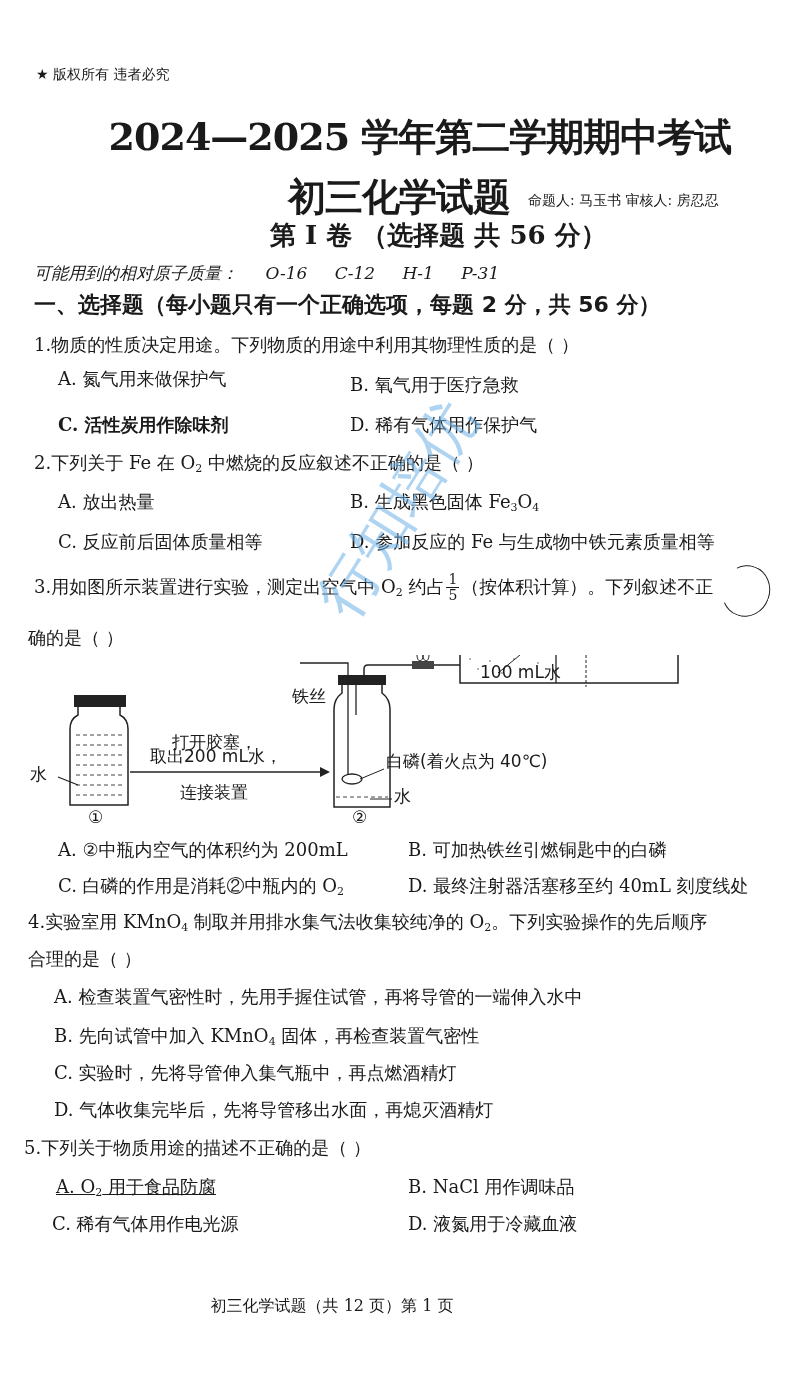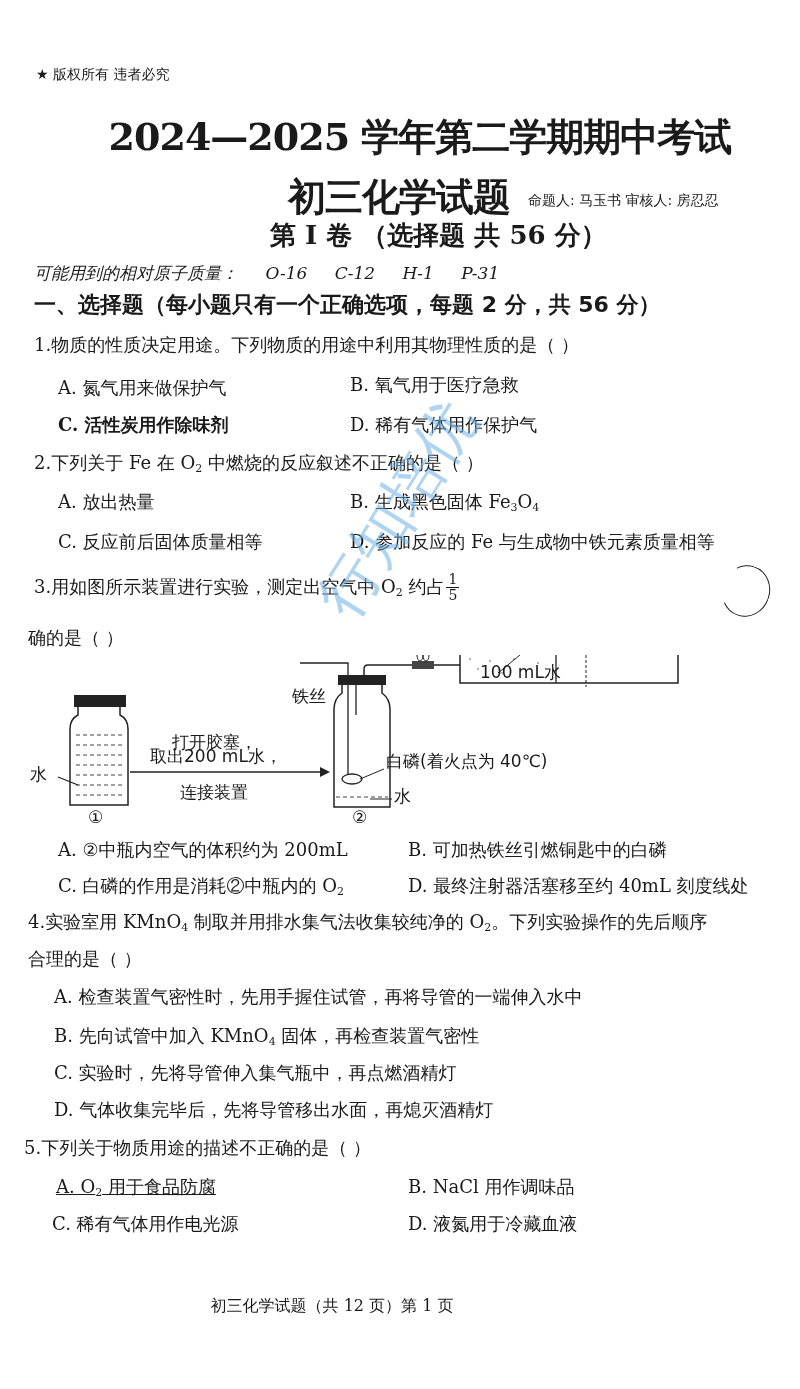--- a/index.html
+++ b/index.html
@@ -44,37 +44,37 @@
   <span class="m">C-12</span>
   <span class="m">H-1</span>
   <span class="m">P-31</span>
 </div>
 
 <div class="abs section">一、选择题（每小题只有一个正确选项，每题 2 分，共 56 分）</div>
 
 <div class="abs q" style="left:34px; top:333px;">
   <span>1.</span><span>物质的性质决定用途。下列物质的用途中利用其物理性质的是（      ）</span>
 </div>
-<div class="abs opt" style="left:58px; top:376px;">A. 氮气用来做保护气</div>
+<div class="abs opt" style="left:58px; top:367px;">A. 氮气用来做保护气</div>
 <div class="abs opt" style="left:350px; top:373px;">B. 氧气用于医疗急救</div>
 <div class="abs opt" style="left:58px; top:413px;font-weight:bold;">C. 活性炭用作除味剂</div>
 <div class="abs opt" style="left:350px; top:413px;">D. 稀有气体用作保护气</div>
 
 <div class="abs q" style="left:34px; top:451px;">
   <span>2.</span><span>下列关于 Fe 在 O</span><sub>2</sub><span> 中燃烧的反应叙述不正确的是（      ）</span>
 </div>
 <div class="abs opt" style="left:58px; top:490px;">A. 放出热量</div>
 <div class="abs opt" style="left:350px; top:490px;">
   <span>B. 生成黑色固体 Fe</span><sub>3</sub><span>O</span><sub>4</sub>
 </div>
 <div class="abs opt" style="left:58px; top:530px;">C. 反应前后固体质量相等</div>
 <div class="abs opt" style="left:350px; top:530px;">D. 参加反应的 Fe 与生成物中铁元素质量相等</div>
 
 <div class="abs q" style="left:34px; top:572px;">
-  <span>3.</span><span>用如图所示装置进行实验，测定出空气中 O</span><sub>2</sub><span> 约占</span><span class="frac"><span class="num">1</span><span class="den">5</span></span>
+  <span>3.</span><span>用如图所示装置进行实验，测定出空气中 O</span><sub>2</sub><span> 约占</span><span class="frac"><span class="num">1</span><span class="den">5</span></span><span>（按体积计算）。下列叙述不正</span>
 </div>
 <div class="mark"></div>
 <div class="abs q" style="left:28px; top:626px;">确的是（      ）</div>
 
 <div class="figure">
   <svg width="760" height="180" viewBox="0 0 760 180">
 
     <rect x="54" y="40" width="52" height="12" fill="#222"></rect>
     <path d="M58 52 L58 60 Q50 64 50 74 L50 150 L108 150 L108 74 Q108 64 100 60 L100 52" fill="none" stroke="#222" stroke-width="1.5"></path>
     <g stroke="#444" stroke-width="1">

